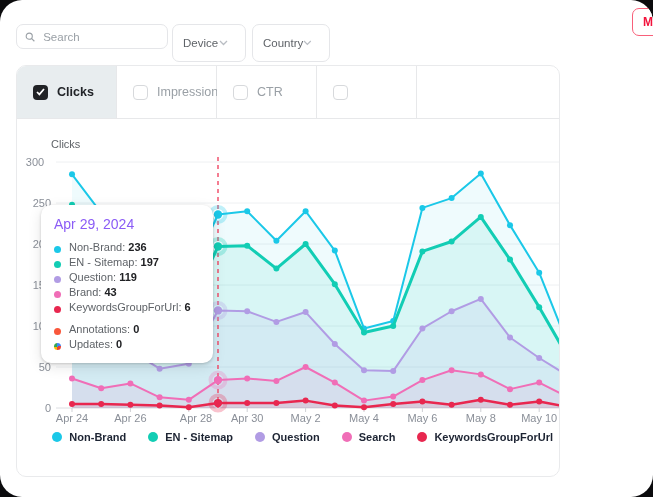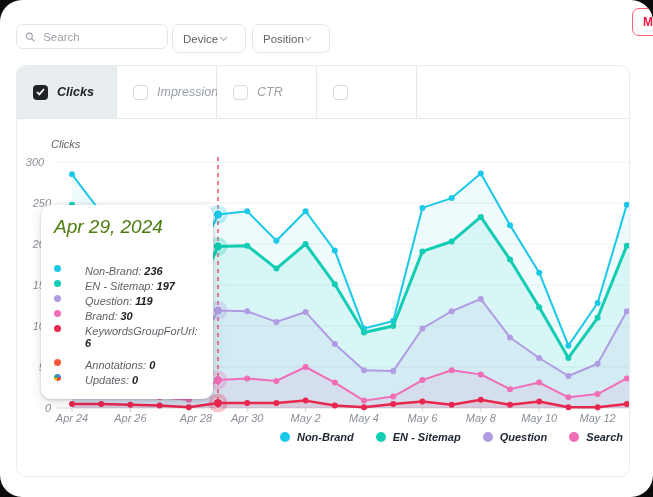--- a/index.html
+++ b/index.html
@@ -16,37 +16,37 @@
     position:absolute;left:16px;top:24px;width:152px;height:25px;
     border:1px solid #e5e6e9;border-radius:7px;background:#fff;
     display:flex;align-items:center;gap:6px;padding:0 8px;box-sizing:border-box;
   }
   .searchbox input{
     border:none;outline:none;width:100%;font-size:11.5px;color:#3c4043;
     font-family:"Liberation Sans", sans-serif;background:transparent;
   }
   .searchbox input::placeholder{color:#9aa0a6;}
   .selectbox{
-    position:absolute;top:24px;height:29px;border:1px solid #e5e6e9;border-radius:7px;
+    position:absolute;top:24px;height:38px;border:1px solid #e5e6e9;border-radius:7px;
     background:#fff;display:flex;align-items:center;justify-content:space-between;
     padding:0 17px 0 10px;box-sizing:border-box;font-size:11.5px;color:#5f6368;cursor:pointer;
   }
   .sel-device{left:172px;width:74px;}
   .sel-country{left:252px;width:78px;}
   .m-button{
     position:absolute;left:632px;top:8px;width:40px;height:28px;
     border:1.5px solid #f8607a;border-radius:7px;background:#fff;
     color:#f2133c;font-weight:bold;font-size:12px;
     display:flex;align-items:center;justify-content:flex-start;padding-left:10px;box-sizing:border-box;
   }
 
   
   .card{
-    position:absolute;left:16px;top:65px;width:614px;height:412px;
-    border:1px solid #e9eaec;border-radius:10px;background:#fff;box-sizing:border-box;overflow:hidden;font-style:italic;
+    position:absolute;left:16px;top:65px;width:544px;height:412px;
+    border:1px solid #e9eaec;border-radius:10px;background:#fff;box-sizing:border-box;overflow:hidden;
   }
   .tabs{display:flex;height:52px;border-bottom:1px solid #e7e8ea;}
   .tab{
     width:100px;display:flex;align-items:center;gap:9px;padding-left:16px;
     border-right:1px solid #e7e8ea;font-size:12.5px;color:#9aa0a6;cursor:pointer;box-sizing:border-box;
     background:#fff;
   }
   .tab.active{background:#e8edef;color:#212428;font-weight:bold;}
   .cbx{width:15px;height:15px;border-radius:4px;box-sizing:border-box;flex:none;
        display:flex;align-items:center;justify-content:center;}
@@ -59,22 +59,22 @@
   .ylab{position:absolute;left:2px;width:32px;text-align:right;font-size:11px;color:#8a8f98;}
   .xlab{position:absolute;top:346px;transform:translateX(-50%);font-size:11px;color:#8a8f98;white-space:nowrap;}
   #plot{position:absolute;left:39px;top:85px;}
 
   
   .tooltip{
     position:absolute;left:24px;top:139px;width:172px;background:#fff;border-radius:10px;
     box-shadow:0 1px 3px rgba(0,0,0,.18), 0 4px 14px rgba(0,0,0,.10);
     padding:11px 13px 10px 13px;z-index:30;box-sizing:border-box;
   }
-  .tt-date{font-size:19px;color:#4d7c0f;margin-bottom:27px;}
-  .tt-row{display:flex;align-items:flex-start;gap:24px;font-size:11px;color:#5f6368;margin:3px 0;}
+  .tt-date{font-size:14px;color:#8b5cf6;margin-bottom:9px;}
+  .tt-row{display:flex;align-items:flex-end;gap:8px;font-size:11px;color:#5f6368;margin:3px 0;}
   .tt-row b{color:#202124;font-weight:bold;}
   .tt-dot{width:7px;height:7px;border-radius:50%;flex:none;}
   .tt-sep{height:4px;}
 
   
   .legend{
     position:absolute;left:0;right:6px;top:365px;display:flex;justify-content:flex-end;
     gap:22px;align-items:center;
   }
   .lg-item{display:flex;align-items:center;gap:7px;font-size:11px;font-weight:bold;color:#1d2433;cursor:pointer;}
@@ -94,21 +94,21 @@
   </div>
 
   <div class="selectbox sel-device">
     <span>Device</span>
     <svg width="9" height="6" viewBox="0 0 9 6">
       <polyline points="1,1 4.5,4.5 8,1" fill="none" stroke="#b9bdc3" stroke-width="1.3"></polyline>
     </svg>
   </div>
 
   <div class="selectbox sel-country">
-    <span>Position</span>
+    <span>Country</span>
     <svg width="9" height="6" viewBox="0 0 9 6">
       <polyline points="1,1 4.5,4.5 8,1" fill="none" stroke="#b9bdc3" stroke-width="1.3"></polyline>
     </svg>
   </div>
 
   <div class="m-button">M</div>
 
   <div class="card">
     <div class="tabs">
         <div class="tab active">
@@ -308,21 +308,21 @@
           <div class="tt-row">
             <span class="tt-dot" style="background: rgb(18, 205, 180);"></span>
             <span>EN - Sitemap: <b>197</b></span>
           </div>
           <div class="tt-row">
             <span class="tt-dot" style="background: rgb(177, 156, 228);"></span>
             <span>Question: <b>119</b></span>
           </div>
           <div class="tt-row">
             <span class="tt-dot" style="background: rgb(240, 110, 183);"></span>
-            <span>Brand: <b>30</b></span>
+            <span>Brand: <b>43</b></span>
           </div>
           <div class="tt-row">
             <span class="tt-dot" style="background: rgb(232, 39, 79);"></span>
             <span>KeywordsGroupForUrl: <b>6</b></span>
           </div>
         </div>
       <div class="tt-sep"></div>
       <div id="tt-extra">
           <div class="tt-row">
             <span class="tt-dot" style="background: rgb(249, 87, 59);"></span>
@@ -344,16 +344,20 @@
           <span class="lg-dot" style="background: rgb(18, 205, 180);"></span>
           <span>EN - Sitemap</span>
         </div>
         <div class="lg-item">
           <span class="lg-dot" style="background: rgb(177, 156, 228);"></span>
           <span>Question</span>
         </div>
         <div class="lg-item">
           <span class="lg-dot" style="background: rgb(240, 110, 183);"></span>
           <span>Search</span>
+        </div>
+        <div class="lg-item">
+          <span class="lg-dot" style="background: rgb(232, 39, 79);"></span>
+          <span>KeywordsGroupForUrl</span>
         </div>
       </div>
   </div>
 </div>
 
 </body></html>

